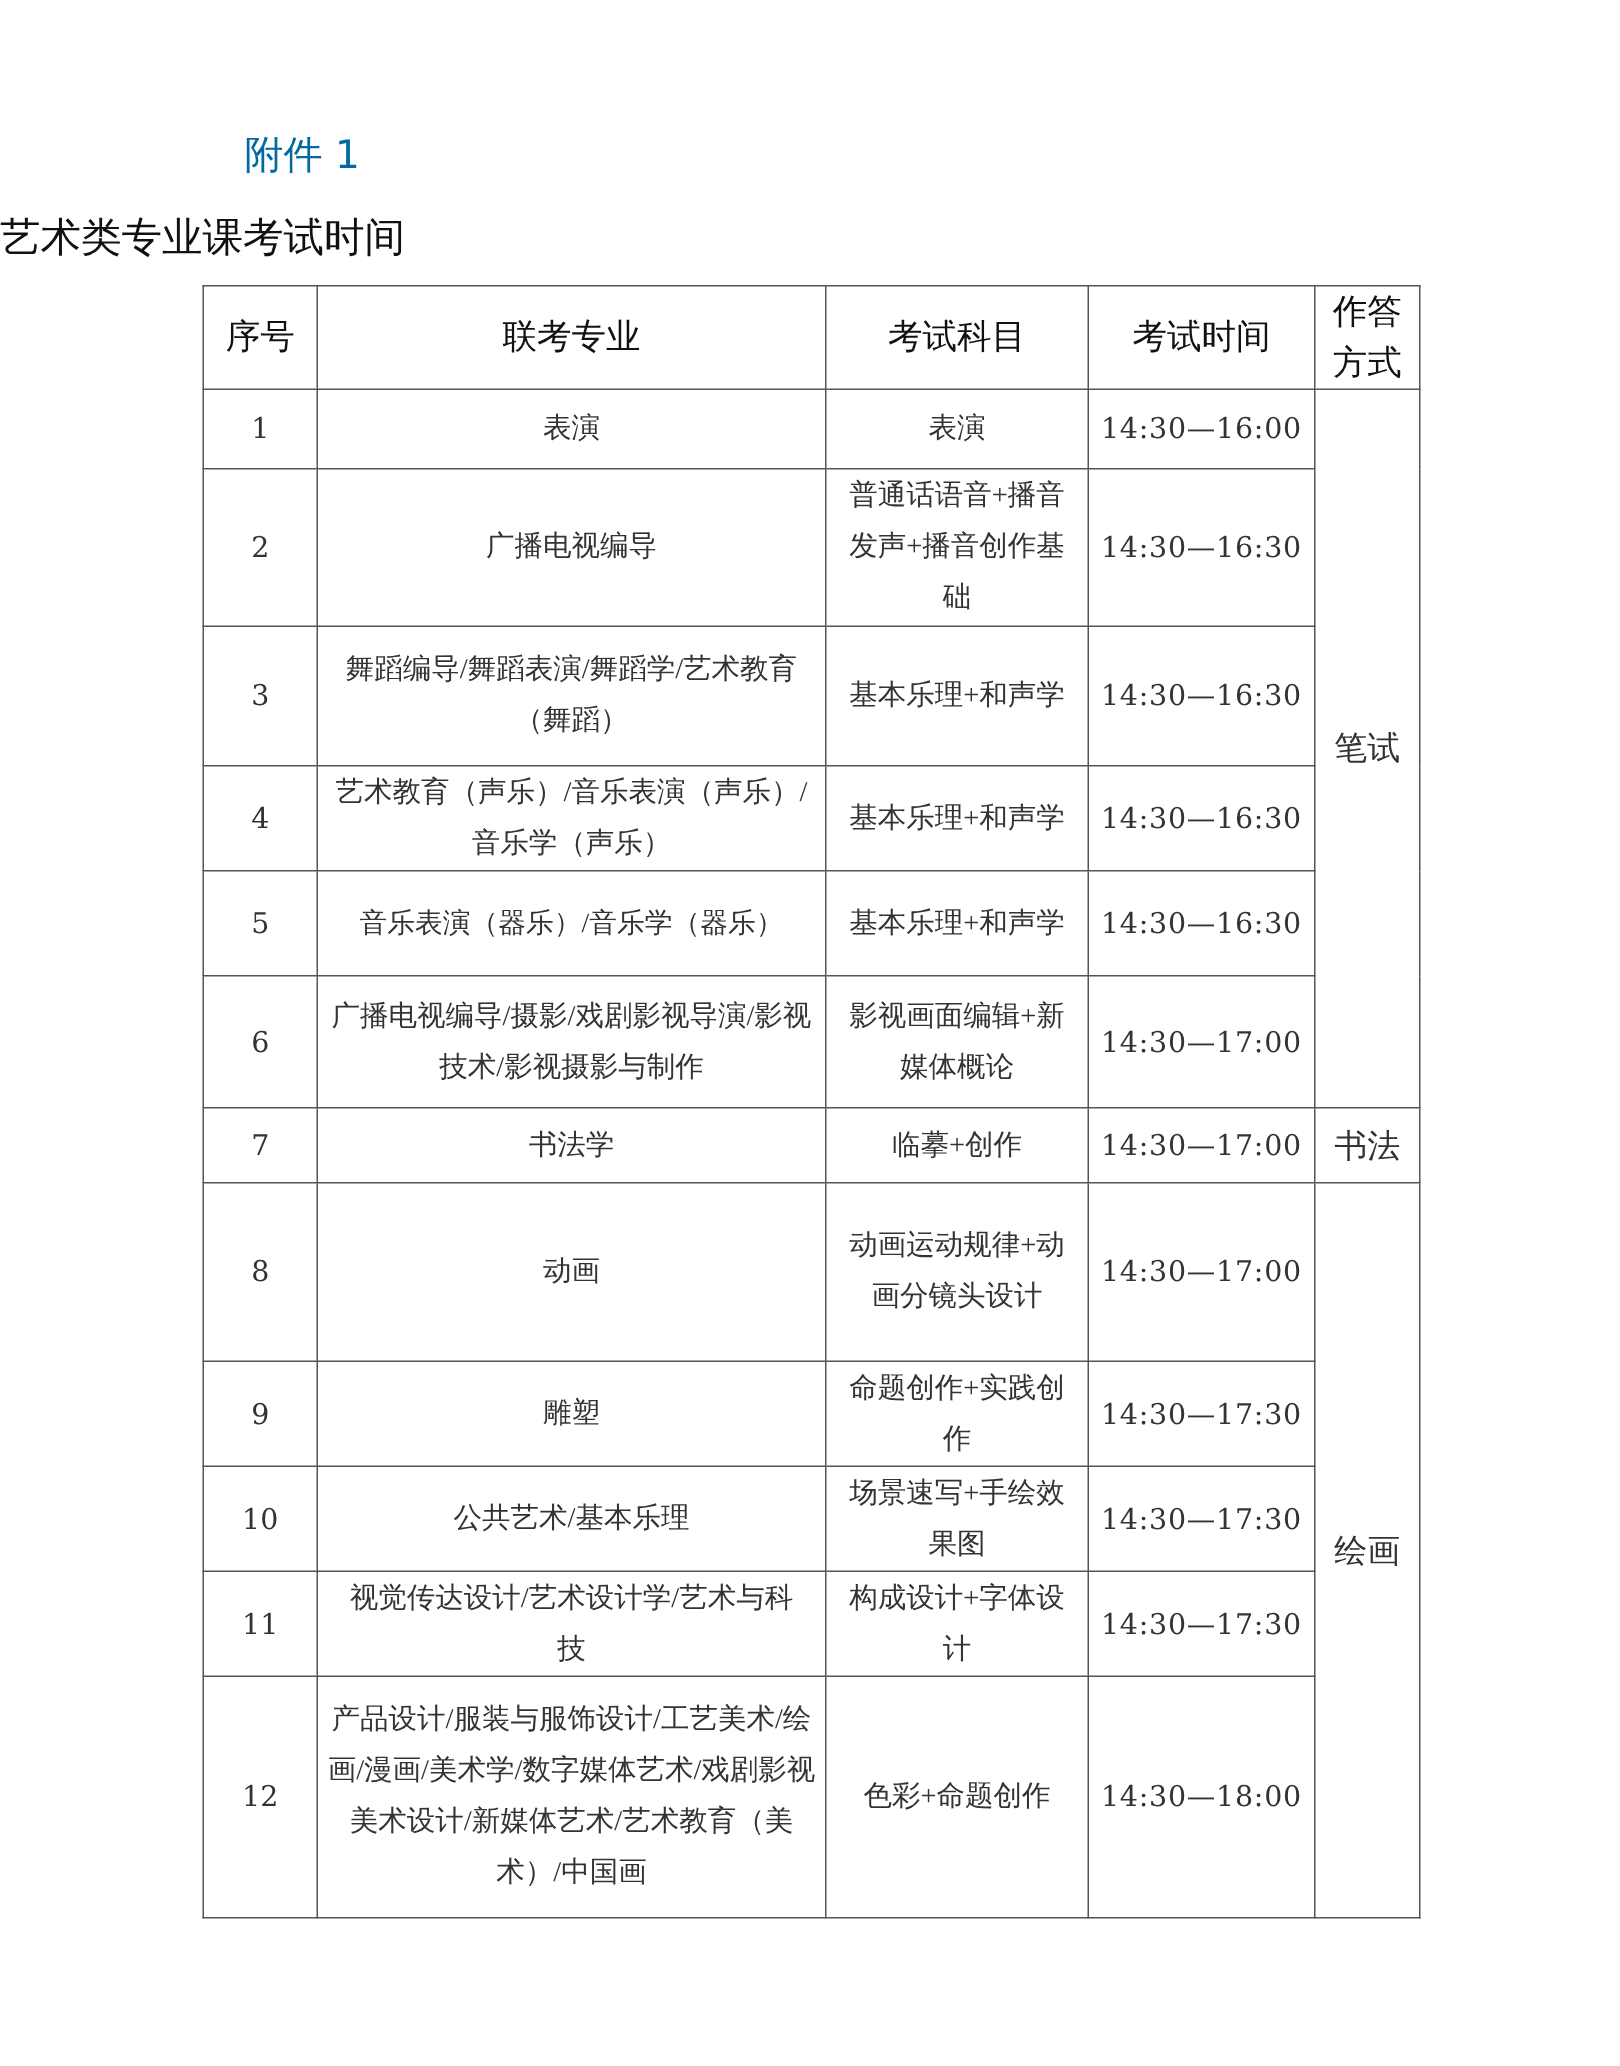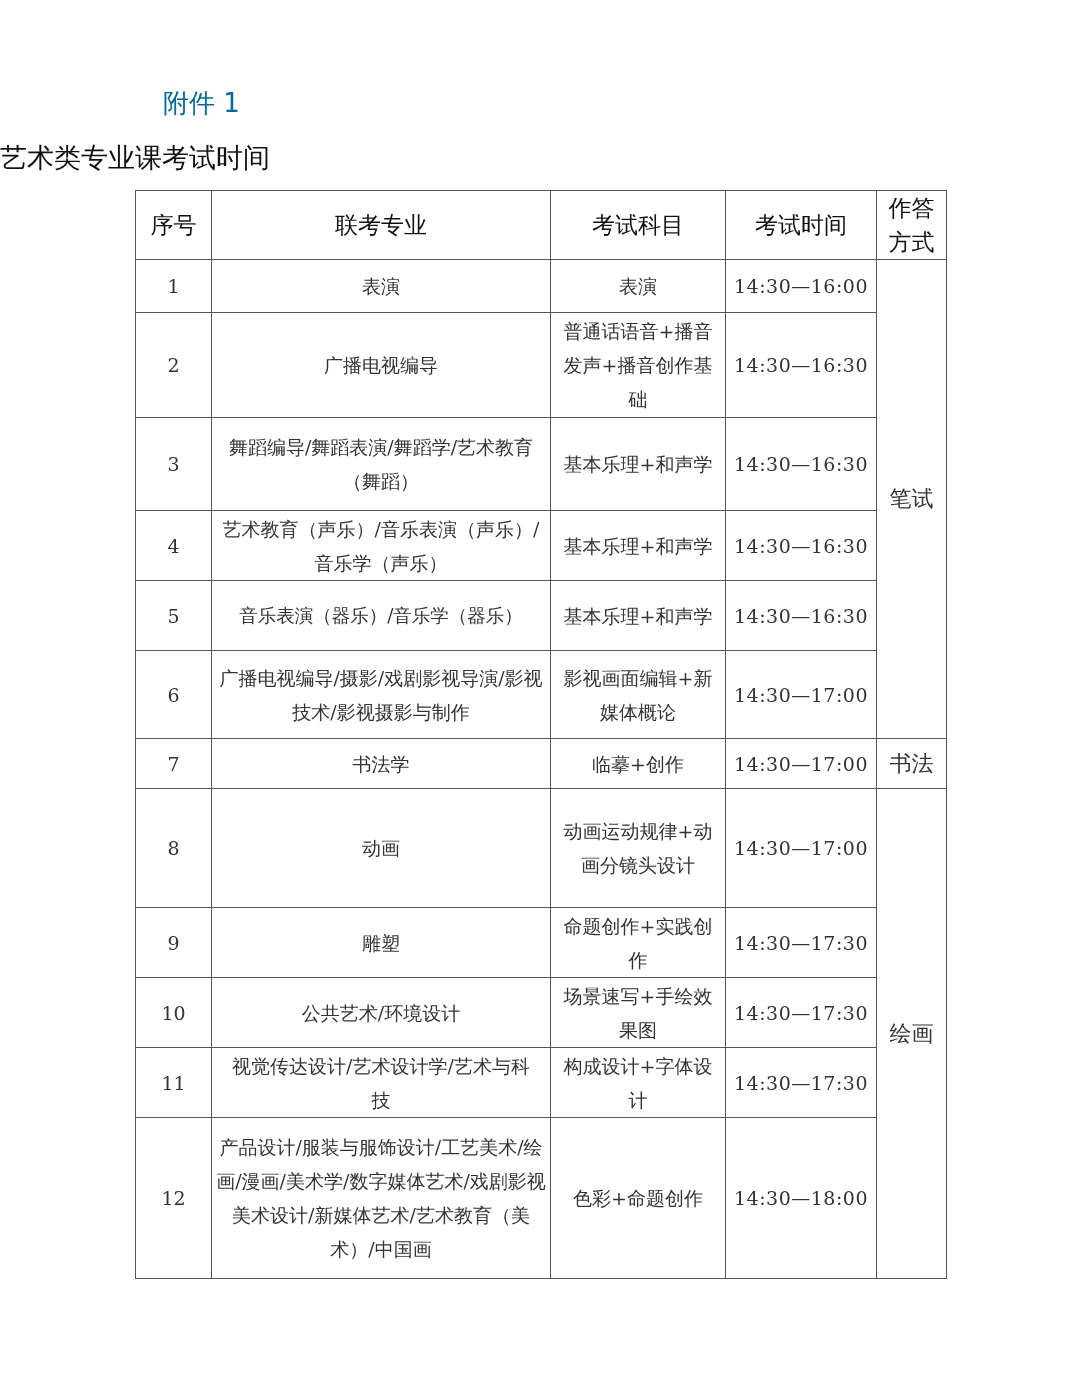--- a/index.html
+++ b/index.html
@@ -5,21 +5,21 @@
   html, body { margin:0; padding:0; background:#ffffff; }
   body { width:1080px; height:1377px; position:relative; overflow:hidden;
          font-family: "DejaVu Serif", "Liberation Serif", serif; color:#222; }
   .attach { position:absolute; left:163px; top:86px; font-size:26px;
             font-family: "DejaVu Sans", "Liberation Sans", sans-serif; color:#0369a1; }
   .title { position:absolute; left:0; width:1080px; top:140px; text-align:left;
            font-size:27px; font-family: "DejaVu Sans", "Liberation Sans", sans-serif; color:#111; }
   table { position:absolute; left:135px; top:190px; border-collapse:collapse;
           table-layout:fixed; width:811px; }
   td, th { border:1px solid #555; text-align:center; vertical-align:middle;
-           padding:0 6px; font-weight:normal; font-size:19px; line-height:34px; color:#333; }
+           padding:0 6px; font-weight:normal; font-size:19px; line-height:34px; color:#333;font-family:Liberation Serif, serif; }
   th { font-size:23px; line-height:34px; color:#111;
        font-family: "DejaVu Sans", "Liberation Sans", sans-serif; }
   td.num, td.time { font-family: "DejaVu Serif", "Liberation Serif", serif; }
   td.time { font-size:19px; letter-spacing:0.5px; padding:0 4px; }
   td.method { font-size:22px; padding:0 2px; }
 </style>
 </head>
 <body>
 
 <div class="attach">附件 1</div>
@@ -96,21 +96,21 @@
     <td class="method" rowspan="5">绘画</td>
   </tr>
   <tr style="height:70px">
     <td class="num">9</td>
     <td>雕塑</td>
     <td style="padding:0 12px">命题创作+实践创作</td>
     <td class="time">14:30—17:30</td>
   </tr>
   <tr style="height:70px">
     <td class="num">10</td>
-    <td>公共艺术/环境设计</td>
+    <td>公共艺术/基本乐理</td>
     <td style="padding:0 12px">场景速写+手绘效果图</td>
     <td class="time">14:30—17:30</td>
   </tr>
   <tr style="height:70px">
     <td class="num">11</td>
     <td style="padding:0 14px">视觉传达设计/艺术设计学/艺术与科技</td>
     <td style="padding:0 12px">构成设计+字体设计</td>
     <td class="time">14:30—17:30</td>
   </tr>
   <tr style="height:161px">

